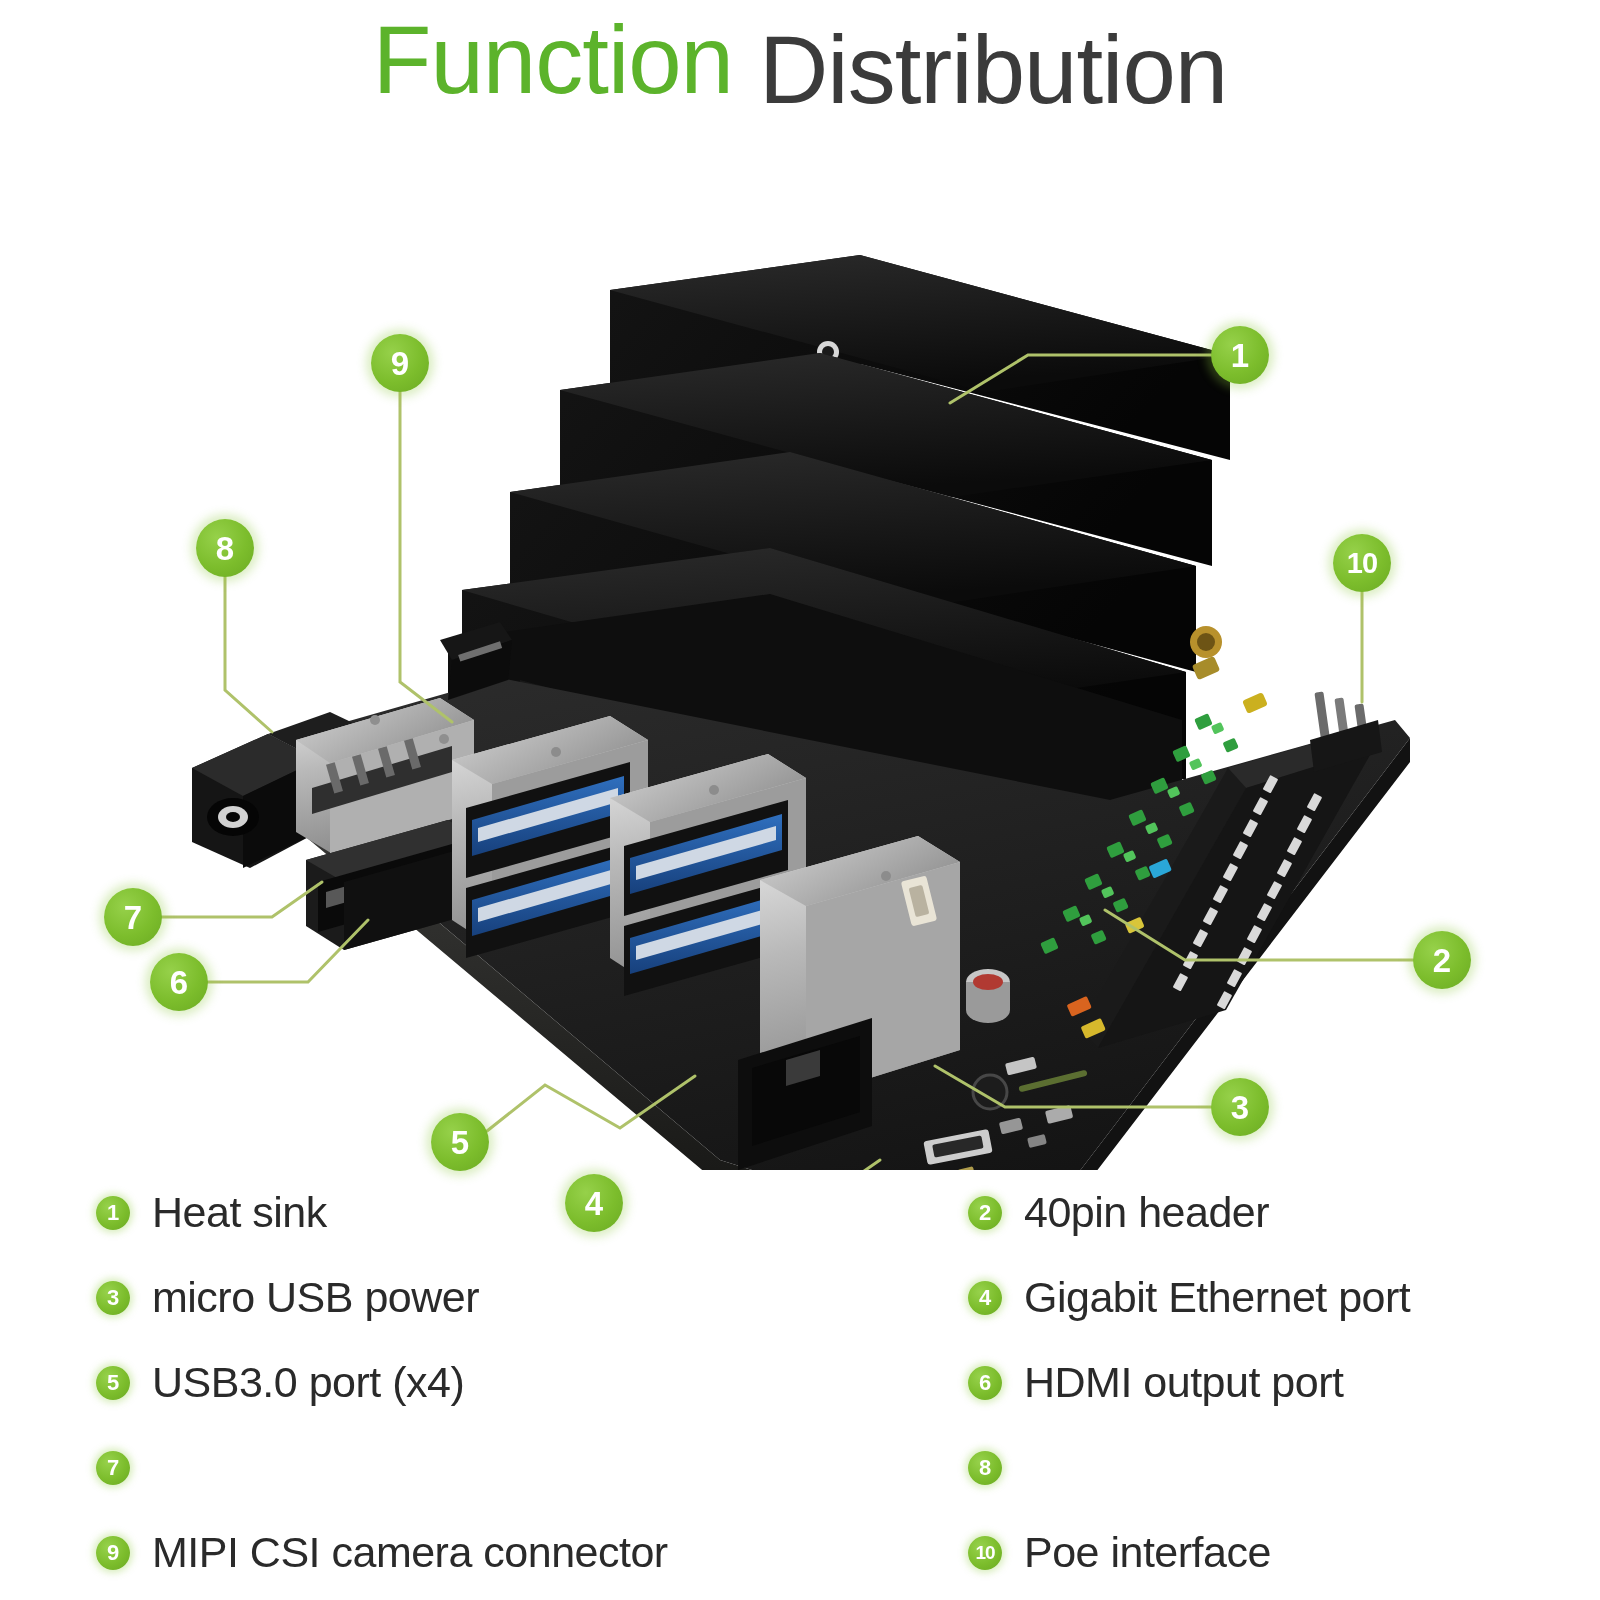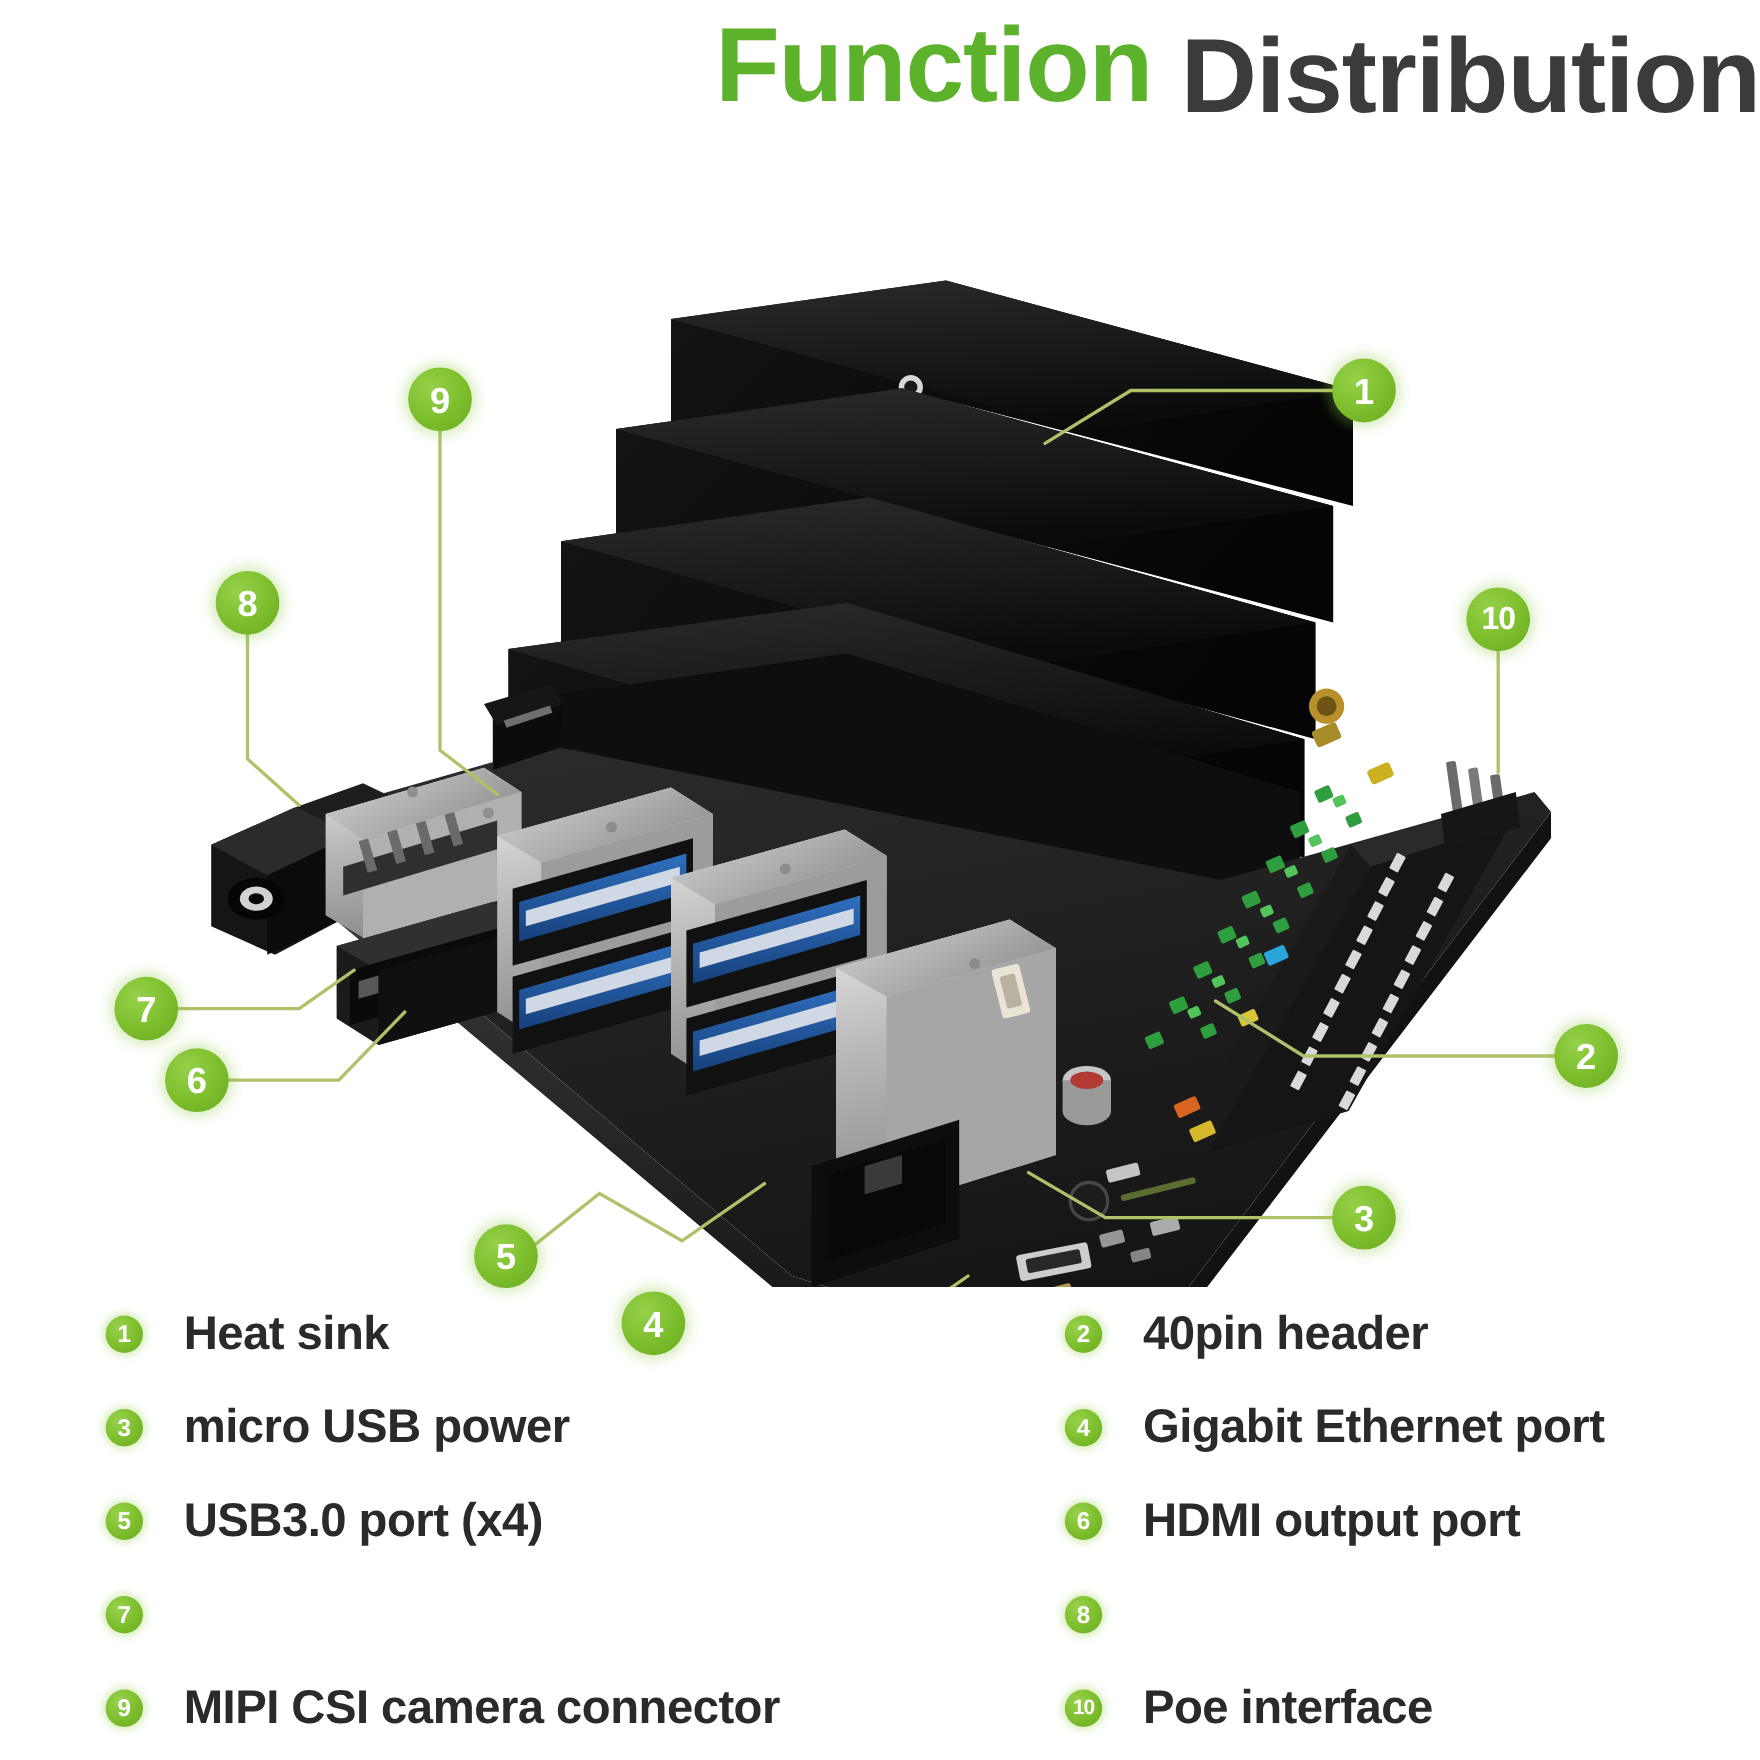--- a/index.html
+++ b/index.html
@@ -5,22 +5,22 @@
   html,body{margin:0;padding:0;background:#ffffff;}
   body{
     width:1600px;height:1600px;overflow:hidden;position:relative;
     font-family:"Liberation Sans","DejaVu Sans",sans-serif;
   }
   #root{position:absolute;inset:0;background:#fff;}
 
   
   .title{
     position:absolute;left:0;top:0;width:1600px;height:120px;
-    display:flex;align-items:center;justify-content:flex-end;
-    font-size:96px;font-weight:700;letter-spacing:-1px;
+    display:flex;align-items:center;justify-content:center;
+    font-size:96px;font-weight:400;letter-spacing:-1px;
     white-space:nowrap;
   }
   .title .g{color:#5CB32B;}
   .title .d{color:#3B3B3B;margin-left:26px;margin-top:20px;}
 
   
   .stage{position:absolute;left:0;top:120px;width:1600px;height:1050px;}
   .stage svg{position:absolute;left:0;top:0;}
 
   
@@ -44,23 +44,22 @@
   .legrow{position:relative;height:85px;display:flex;align-items:center;}
   .legbadge{
     width:34px;height:34px;border-radius:50%;flex:0 0 34px;
     background:radial-gradient(circle at 36% 32%, #97d24c 0%, #7cbd2c 55%, #69a921 100%);
     box-shadow:0 0 7px 3px rgba(150,205,75,.35);
     color:#fff;font-size:22px;font-weight:700;
     display:flex;align-items:center;justify-content:center;line-height:1;
   }
   .legbadge.wide{font-size:19px;letter-spacing:-1px;}
   .legtext{
-    margin-left:37px;font-size:43px;color:#2a2a2a;white-space:nowrap;
+    margin-left:22px;font-size:43px;color:#2a2a2a;white-space:nowrap;
     letter-spacing:-0.5px;
-    font-weight:bold;
   }
 </style>
 </head>
 <body>
 
 <div id="root">
 
   <div class="title">
     <span class="g">Function</span>
     <span class="d">Distribution</span>

